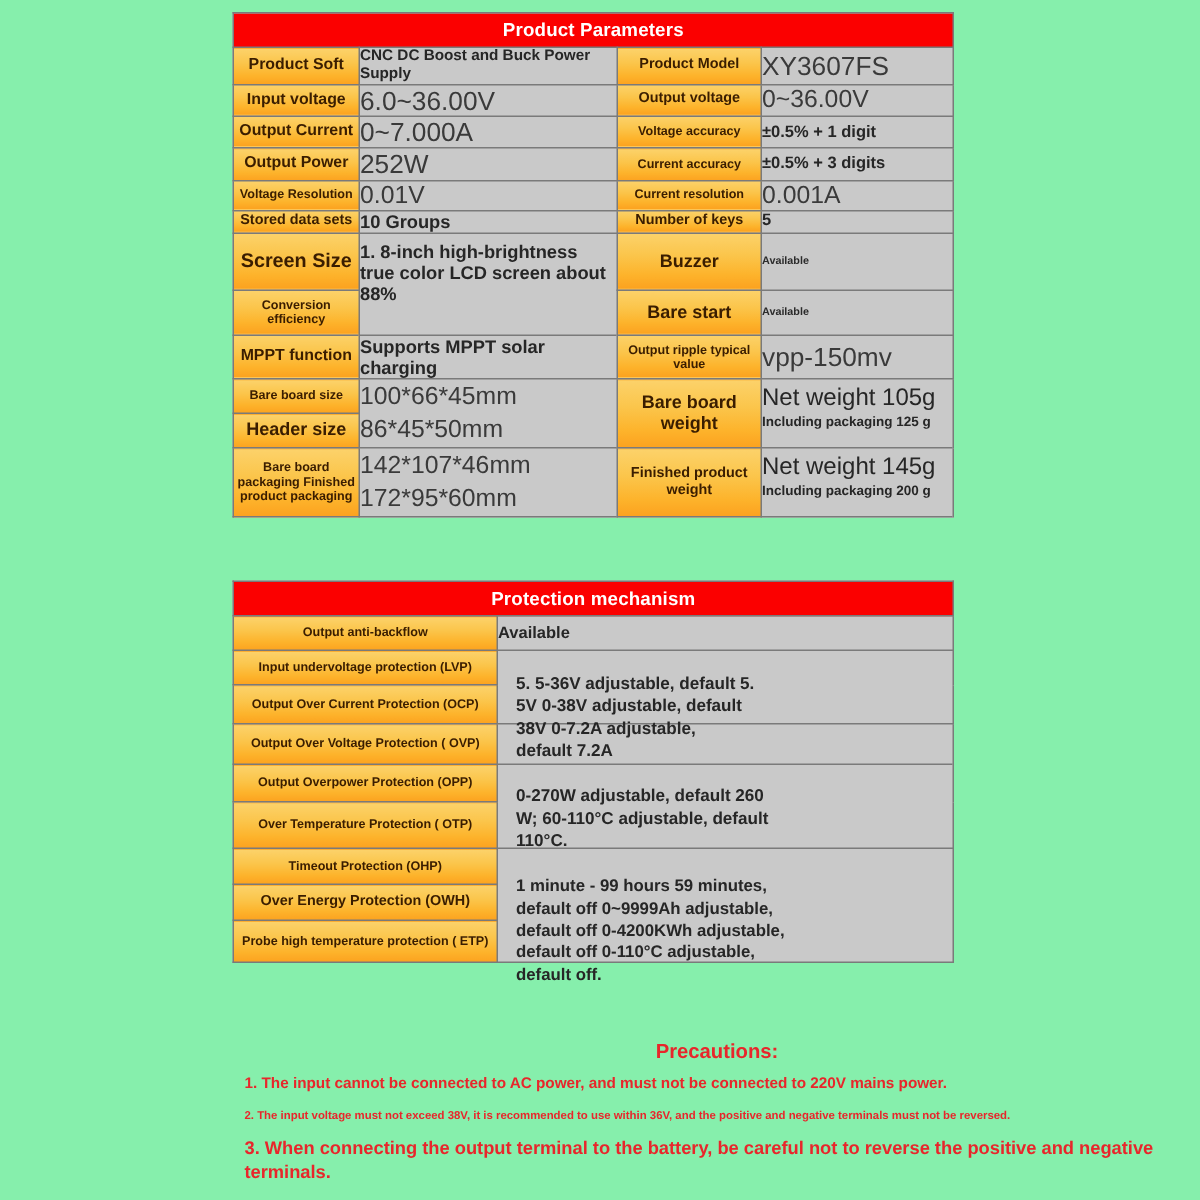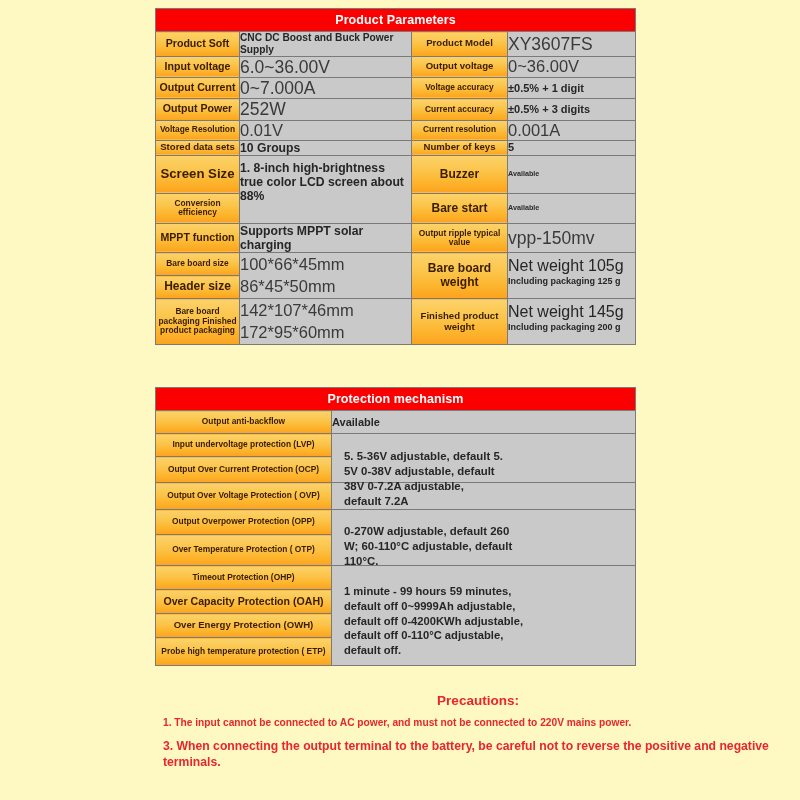--- a/index.html
+++ b/index.html
@@ -9,21 +9,21 @@
     height: 800px;
     background: #eaeaea;
     font-family: "Liberation Sans", sans-serif;
     overflow: hidden;
   }
 
   #page {
     position: relative;
     width: 800px;
     height: 800px;
-    background: #fef9c3;
+    background: #86efac;
   }
 
   
   .spec-table {
     position: absolute;
     left: 155px;
     width: 480px;
     border-collapse: collapse;
     table-layout: fixed;
     background: #c9c9c9;
@@ -267,24 +267,20 @@
         <td class="val nobot"></td>
       </tr>
       <tr style="height:31px">
         <td class="lbl s9">Over Temperature Protection ( OTP)</td>
         <td class="val notop"></td>
       </tr>
 
       <tr style="height:24px">
         <td class="lbl s9">Timeout Protection (OHP)</td>
         <td class="val nobot"></td>
-      </tr>
-      <tr style="height:24px">
-        <td class="lbl s11">Over Capacity Protection (OAH)</td>
-        <td class="val notop nobot"></td>
       </tr>
       <tr style="height:24px">
         <td class="lbl s10">Over Energy Protection (OWH)</td>
         <td class="val notop nobot"></td>
       </tr>
       <tr style="height:28px">
         <td class="lbl s9">Probe high temperature protection ( ETP)</td>
         <td class="val notop"></td>
       </tr>
     </tbody>
@@ -299,16 +295,17 @@
 110°C.</div>
   <div class="merged-text" style="left:344px; top:584px; width:292px; font-size:11.2px;">1 minute - 99 hours 59 minutes,
 default off 0~9999Ah adjustable,
 default off 0-4200KWh adjustable,
 default off 0-110°C adjustable,
 default off.</div>
 
   <div id="precautions">
     <div class="prec-title">Precautions:</div>
     <div class="prec-1">1. The input cannot be connected to AC power, and must not be connected to 220V mains power.</div>
+    <div class="prec-2">2. The input voltage must not exceed 38V, it is recommended to use within 36V, and the positive and negative terminals must not be reversed.</div>
     <div class="prec-3">3. When connecting the output terminal to the battery, be careful not to reverse the positive and negative terminals.</div>
   </div>
 
 </div>
 
 </body></html>

